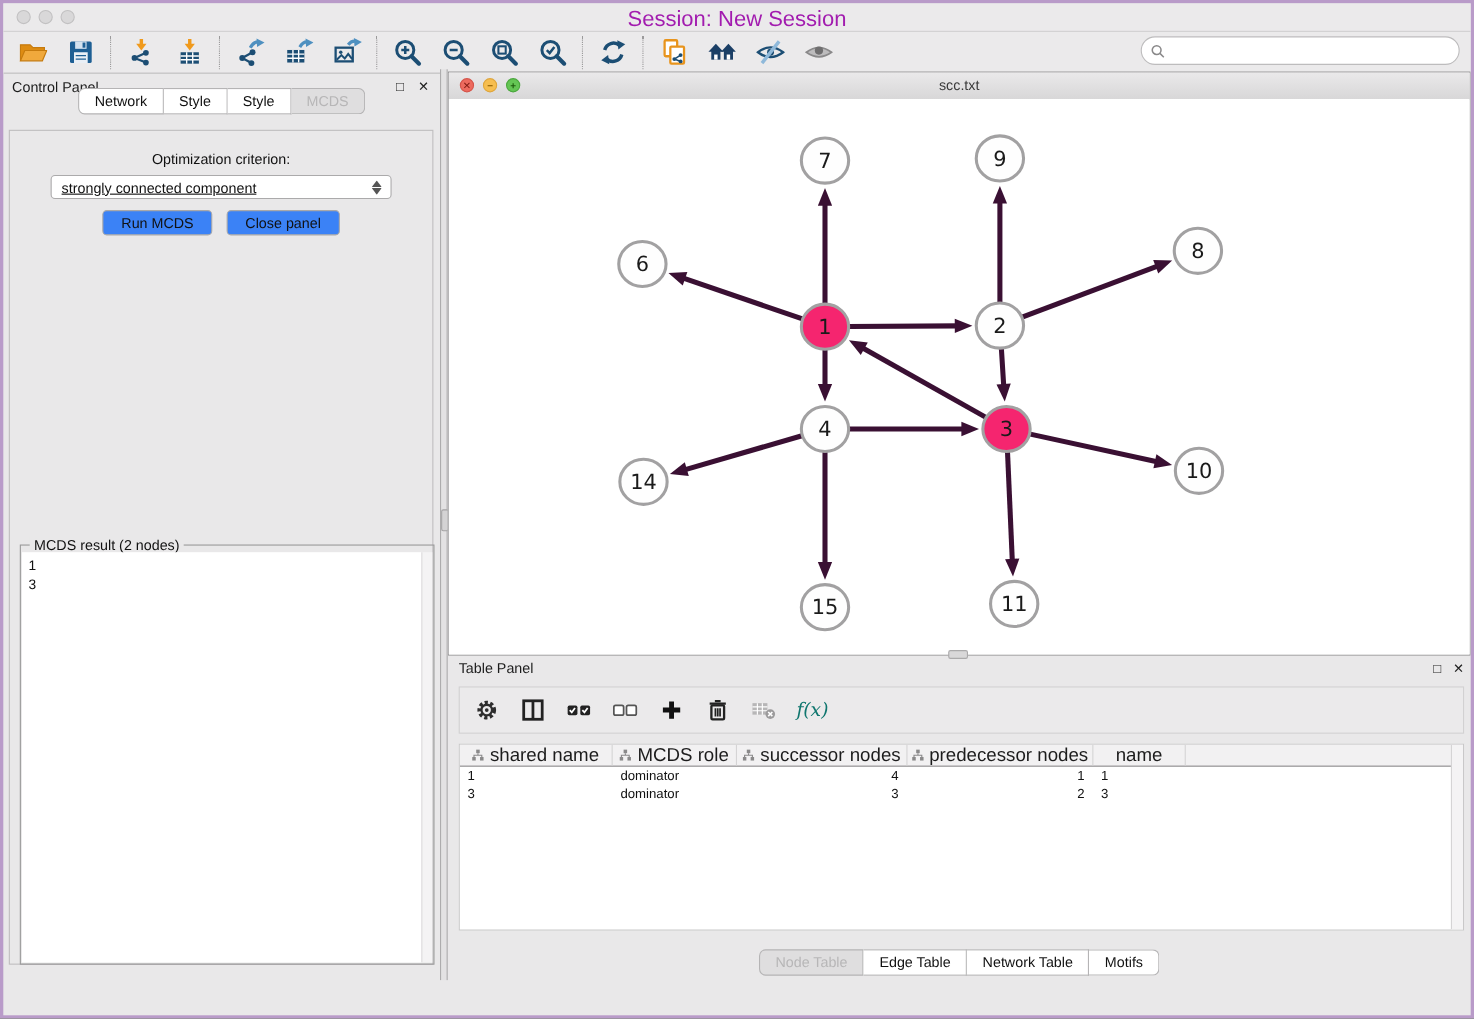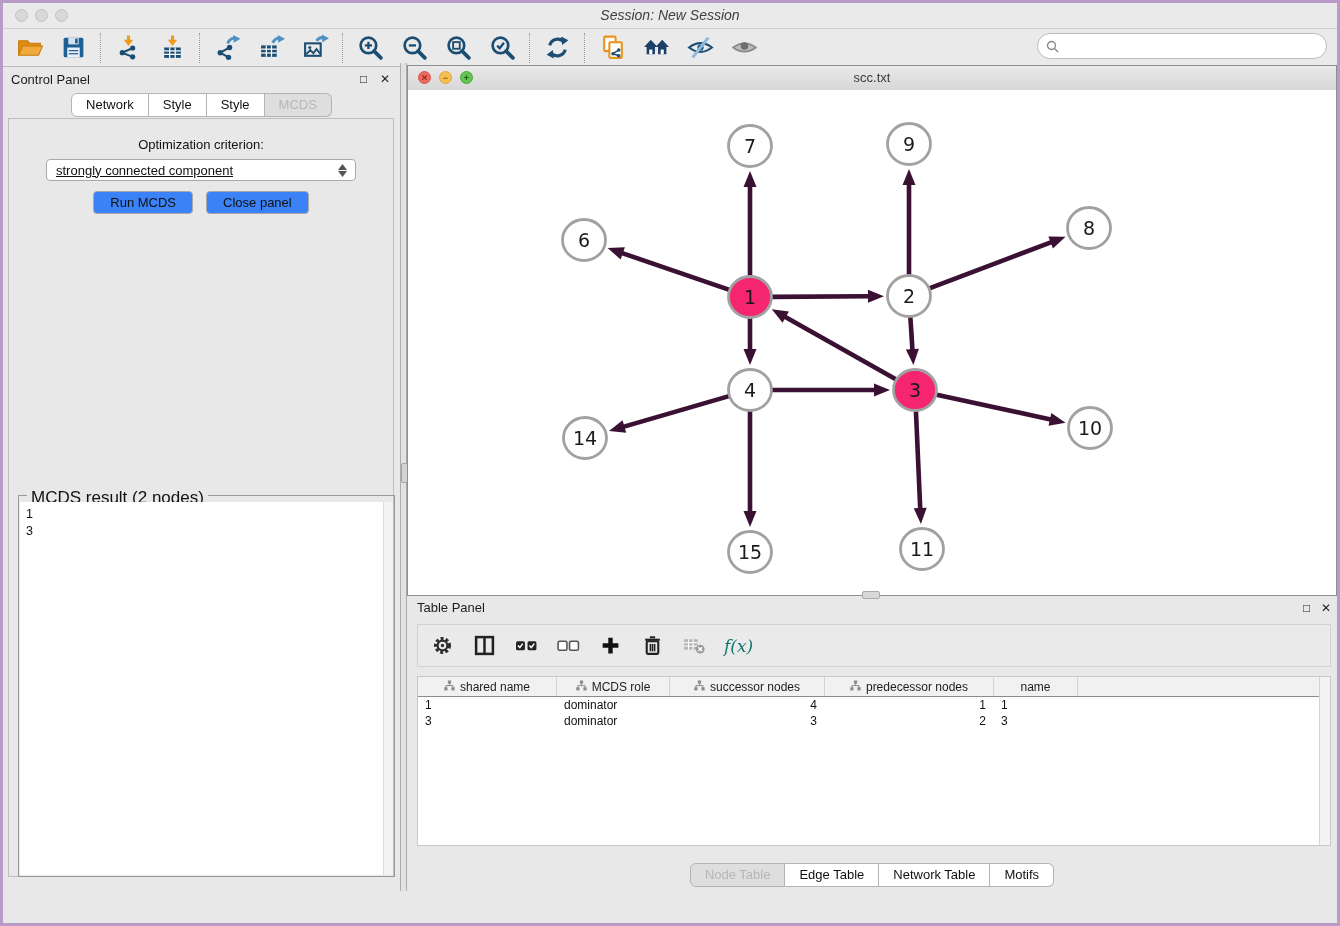--- a/index.html
+++ b/index.html
@@ -5,53 +5,53 @@
   html,body{margin:0;padding:0;background:#555;}
   body{font-family:"Liberation Sans","DejaVu Sans",sans-serif;}
   .window{position:relative;width:1340px;height:926px;background:#E9E8E9;
           border:3px solid #B99BC9;box-sizing:border-box;overflow:hidden;}
   
   .titlebar{position:absolute;left:0;top:0;width:1334px;height:25px;background:#EBEAEB;
             border-bottom:1px solid #CFCECF;}
   .tl-dot{position:absolute;top:6px;width:13px;height:13px;border-radius:50%;
           background:#D9D8D9;border:1px solid #C2C1C2;box-sizing:border-box;}
   .win-title{position:absolute;top:4px;left:0;width:100%;text-align:center;
-             font-size:14px;color:#404040;font-style:italic;}
+             font-size:20px;color:#a21caf;}
   
   .toolbar{position:absolute;left:0;top:26px;width:1334px;height:37px;background:#EBEAEB;
            border-bottom:1px solid #BDBCBD;display:flex;align-items:center;}
   .tbgroup{display:flex;align-items:center;gap:17px;padding:0 13px;}
   .tbsep{width:1px;height:30px;border-left:1px dotted #9B9A9B;}
   .tbicon{width:27px;height:27px;display:inline-flex;align-items:center;justify-content:center;cursor:default;}
   .search-wrap{position:absolute;right:10px;top:4px;width:290px;height:26px;background:#fff;
                border:1px solid #BDBCBD;border-radius:13px;display:flex;align-items:center;box-sizing:border-box;}
   .search-wrap svg{margin-left:8px;}
   .search-wrap input{border:none;outline:none;flex:1;font-size:13px;background:transparent;padding:0 8px 0 4px;}
   
   .control-panel{position:absolute;left:0;top:60px;width:397px;height:828px;}
   .panel-head{position:absolute;left:8px;top:9px;font-size:13px;color:#1c1c1c;}
   .panel-ctl{position:absolute;top:10px;font-size:12px;color:#222;cursor:default;line-height:12px;}
-  .cp-tabs{position:absolute;left:0;top:30px;width:100%;display:flex;justify-content:center;}
+  .cp-tabs{position:absolute;left:0;top:17px;width:100%;display:flex;justify-content:center;}
   .tabbtn{height:22px;line-height:22px;padding:0 14px;background:#fff;border:1px solid #B5B4B5;
           border-left:none;font-size:13px;color:#111;cursor:pointer;}
   .tabbtn:first-child{border-left:1px solid #B5B4B5;border-radius:6px 0 0 6px;}
   .tabbtn:last-child{border-radius:0 6px 6px 0;}
   .tabbtn.active-disabled{background:#DFDEDF;color:#B7B6B7;cursor:default;}
   .cp-box{position:absolute;left:5px;top:55px;right:6px;bottom:14px;border:1px solid #BFBEBF;background:#E9E8E9;}
   .opt-label{position:absolute;left:0;top:18px;width:100%;text-align:center;font-size:13px;color:#111;}
   .criterion{position:absolute;left:37px;top:40px;width:310px;height:22px;background:#fff;
              border:1px solid #ABAAAB;border-radius:4px;display:flex;align-items:center;
              font-size:13px;color:#111;box-sizing:border-box;cursor:default;}
   .criterion .val{flex:1;padding-left:9px;text-decoration:underline;}
   .criterion .stepper{width:18px;display:flex;flex-direction:column;align-items:center;gap:1px;padding-right:4px;}
   .btn-row{position:absolute;left:0;top:72px;width:100%;display:flex;justify-content:center;gap:13px;}
   .pbtn{height:23px;background:#3b82f6;border:1px solid #A9A8A9;border-radius:4px;font-size:13px;
         color:#111;padding:0 16px;font-family:inherit;cursor:pointer;}
   .result-fs{position:absolute;left:9px;top:376px;width:375px;height:380px;border:1px solid #9A999A;}
-  .result-legend{position:absolute;left:8px;top:-8px;background:#E9E8E9;padding:0 4px;font-size:17px;color:#111;}
+  .result-legend{position:absolute;left:8px;top:-8px;background:#E9E8E9;padding:0 4px;font-size:13px;color:#111;}
   .result-area{position:absolute;left:1px;top:6px;right:10px;bottom:1px;background:#fff;}
   .result-scroll{position:absolute;top:6px;right:1px;bottom:1px;width:9px;background:#F4F3F4;border-left:1px solid #DDDCDD;}
   .result-text{margin:0;padding:4px 6px;font-family:"Liberation Sans","DejaVu Sans",sans-serif;
                font-size:12.5px;line-height:17px;color:#111;white-space:pre;}
   
   .v-split{position:absolute;left:397px;top:60px;width:7px;height:828px;background:#E3E2E3;
            border-left:1px solid #ADACAD;border-right:1px solid #ADACAD;box-sizing:border-box;}
   .v-grip{position:absolute;left:0px;top:400px;width:5px;height:18px;background:#D4D3D4;
           border:1px solid #A5A4A5;border-radius:2px;}
   
@@ -73,21 +73,21 @@
   .tp-toolbar{position:absolute;left:10px;right:6px;top:28px;height:43px;background:#EBEAEB;
               border:1px solid #D2D1D2;display:flex;align-items:center;gap:18px;padding-left:12px;box-sizing:border-box;}
   .tpicon{width:24px;height:24px;display:inline-flex;align-items:center;justify-content:center;cursor:pointer;}
   .tpicon.disabled{cursor:default;}
   .fx-label{font-family:"DejaVu Serif","Liberation Serif",serif;font-style:italic;
             font-size:17px;color:#0f766e;cursor:default;}
   .tp-table{position:absolute;left:10px;right:6px;top:80px;height:170px;background:#fff;
             border:1px solid #C9C8C9;box-sizing:border-box;overflow:hidden;}
   .tp-scroll{position:absolute;top:0;right:0;bottom:0;width:10px;background:#F4F3F4;border-left:1px solid #D5D4D5;}
   .thead{display:flex;height:19px;background:#F2F1F2;border-bottom:1px solid #8C8B8C;}
-  .th{display:flex;align-items:center;justify-content:center;gap:5px;font-size:12px;color:#1c1c1c;
+  .th{display:flex;align-items:center;justify-content:center;gap:5px;font-size:17px;color:#1c1c1c;
       border-right:1px solid #D5D4D5;box-sizing:border-box;cursor:pointer;}
   .trow{display:flex;height:16px;align-items:center;}
   .td{font-size:12px;color:#111;box-sizing:border-box;overflow:hidden;white-space:nowrap;}
   .tp-tabs{position:absolute;left:0;top:267px;width:100%;display:flex;justify-content:center;}
   
   .status-bar{position:absolute;left:0;top:888px;width:1334px;height:32px;border-top:1px solid #BEBDBE;background:#E9E8E9;}
   .list-btn{position:absolute;left:10px;top:4px;width:30px;height:25px;background:#F4F3F4;
             border:1px solid #9A999A;display:flex;align-items:center;justify-content:center;cursor:pointer;}
   .memory-btn{position:absolute;right:8px;top:4px;height:24px;background:#fff;border:1px solid #ABAAAB;
               border-radius:3px;display:flex;align-items:center;gap:6px;padding:0 10px;font-size:12px;color:#111;cursor:pointer;}

